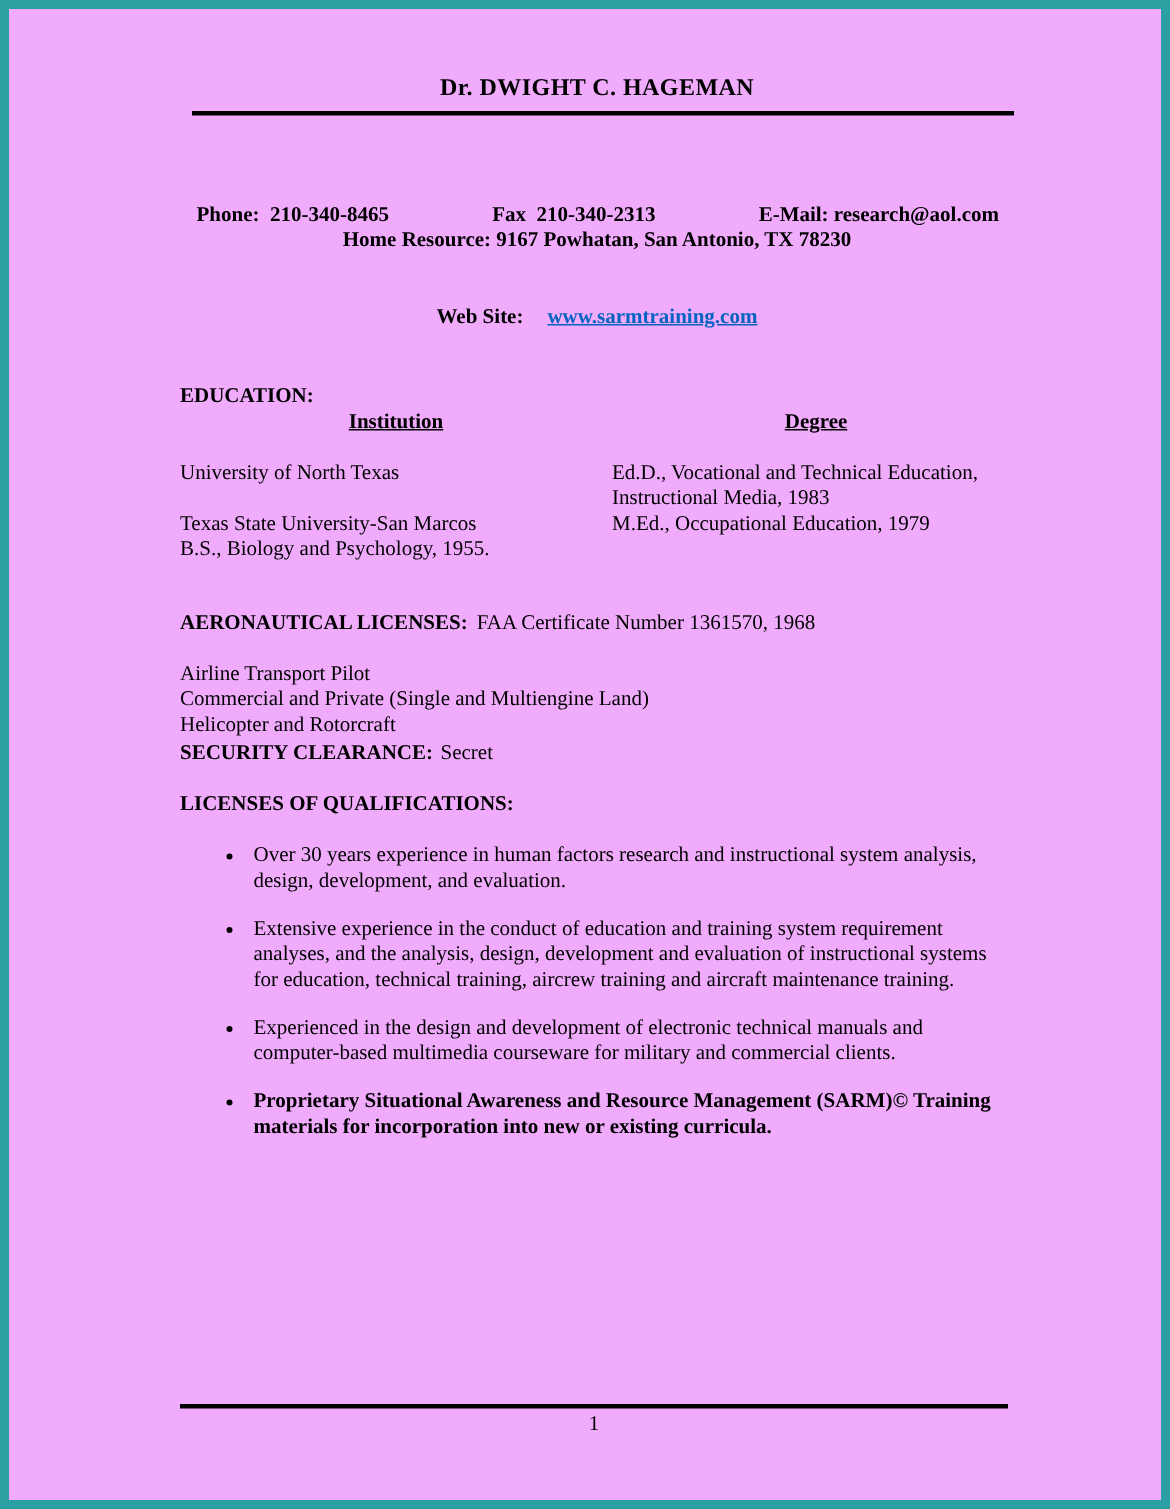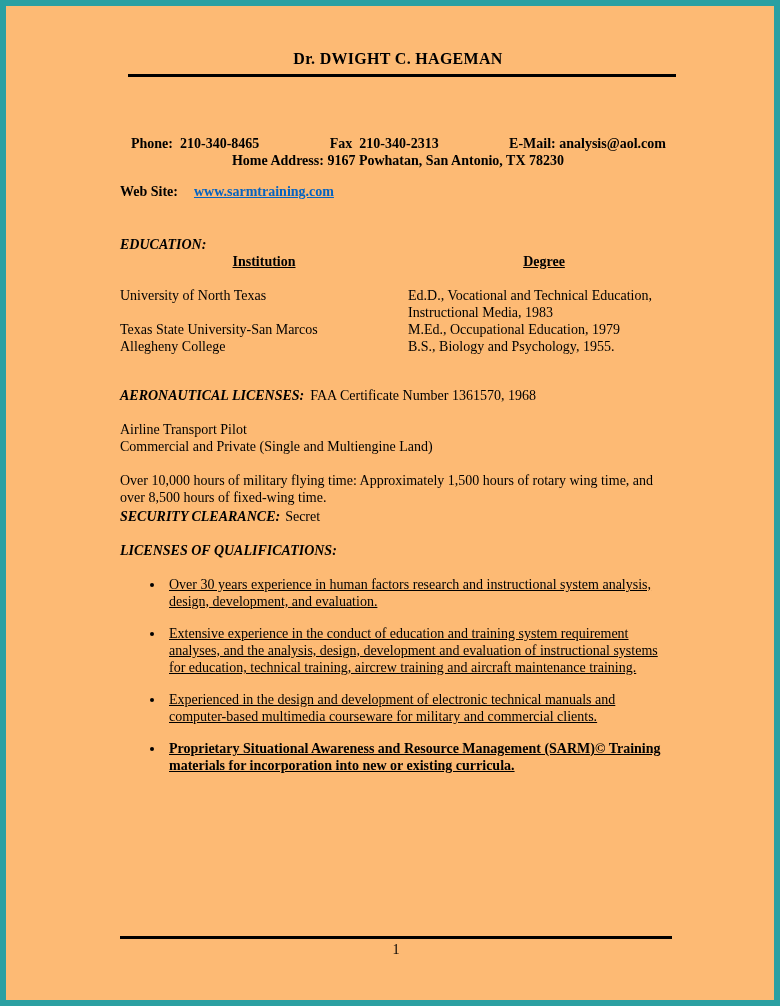--- a/index.html
+++ b/index.html
@@ -11,21 +11,21 @@
   html, body { background: #ffffff; }
   body {
     font-family: "Liberation Serif", "DejaVu Serif", serif;
     color: #000;
   }
   .page {
     position: relative;
     width: 780px;
     height: 1006px;
     border: 6px solid var(--border-teal);
-    background: #fdba74;
+    background: #f0abfc;
     overflow: hidden;
   }
   .content {
     margin-left: 114px;
     margin-right: 98px;
     font-size: 14px;
     line-height: 17px;
   }
   .page-title {
     margin-top: 44px;
@@ -46,30 +46,30 @@
     justify-content: space-between;
     padding: 0 10px 0 11px;
     font-weight: bold;
     gap: 32px;
   }
   .contact-line2 {
     text-align: center;
     font-weight: bold;
   }
   .web-line {
-    margin-top: 14px;
-    text-align: left;
+    margin-top: 34px;
+    text-align: center;
   }
   .web-label { font-weight: bold; margin-right: 16px; }
   .web-link {
     color: var(--link-blue);
     font-weight: bold;
     text-decoration: underline;
   }
-  .section-heading { font-weight: bold; font-style: italic; }
+  .section-heading { font-weight: bold; }
   .edu-heading { margin-top: 36px; }
   .edu-head-row { display: flex; margin-top: 0; }
   .edu-row { display: flex; }
   .edu-rows { margin-top: 17px; }
   .edu-col-l { width: 288px; flex: 0 0 288px; }
   .edu-col-r { width: 272px; flex: 0 0 272px; }
   .edu-head-row .edu-col-l, .edu-head-row .edu-col-r { text-align: center; }
   .col-header { font-weight: bold; text-decoration: underline; }
   .lic-heading { margin-top: 32px; }
   .lic-rest { margin-left: 6px; font-weight: normal; }
@@ -79,21 +79,20 @@
   .sec-value { margin-left: 5px; font-weight: normal; }
   .sum-heading { margin-top: 17px; }
   .bullets {
     margin-top: 17px;
     padding-left: 45px;
     list-style: disc outside;
   }
   .bullets li {
     margin-bottom: 15px;
     padding-left: 4px;
-    text-decoration: underline;
   }
   .bullets li.bold { font-weight: bold; }
   .footer {
     position: absolute;
     left: 114px;
     right: 102px;
     bottom: 42px;
     font-size: 14px;
   }
   .footer-rule { height: 3px; background: var(--rule-black); }
@@ -109,26 +108,26 @@
     <div class="title-rule"></div>
 
     <div class="contact-line1">
       <span>
         <span>Phone:</span>&nbsp;&nbsp;<span>210-340-8465</span>
       </span>
       <span>
         <span>Fax</span>&nbsp;&nbsp;<span>210-340-2313</span>
       </span>
       <span>
-        <span>E-Mail:</span>&nbsp;<span>analysis@aol.com</span>
+        <span>E-Mail:</span>&nbsp;<span>research@aol.com</span>
       </span>
     </div>
 
     <div class="contact-line2">
-      <span>Home Address:</span>
+      <span>Home Resource:</span>
       <span>9167 Powhatan, San Antonio, TX 78230</span>
     </div>
 
     <div class="web-line">
       <span class="web-label">Web Site:</span><a class="web-link" href="www.sarmtraining.com">www.sarmtraining.com</a>
     </div>
 
     <div class="section-heading edu-heading">EDUCATION:</div>
 
     <div class="edu-head-row">
@@ -143,35 +142,34 @@
     <div class="edu-rows">
       <div class="edu-row">
         <div class="edu-col-l">University of North Texas</div>
         <div class="edu-col-r">Ed.D., Vocational and Technical Education, Instructional Media, 1983</div>
       </div>
       <div class="edu-row">
         <div class="edu-col-l">Texas State University-San Marcos</div>
         <div class="edu-col-r">M.Ed., Occupational Education, 1979</div>
       </div>
       <div class="edu-row">
-        <div class="edu-col-l">Allegheny College</div>
         <div class="edu-col-r">B.S., Biology and Psychology, 1955.</div>
       </div>
     </div>
 
     <div class="lic-heading">
       <span class="section-heading">AERONAUTICAL LICENSES:</span><span class="lic-rest">FAA Certificate Number 1361570, 1968</span>
     </div>
 
     <div class="lic-list">
       <div>Airline Transport Pilot</div>
       <div>Commercial and Private (Single and Multiengine Land)</div>
+      <div>Helicopter and Rotorcraft</div>
     </div>
 
-    <div class="para">Over 10,000 hours of military flying time: Approximately 1,500 hours of rotary wing time, and over 8,500 hours of fixed-wing time.</div>
 
     <div class="sec-line">
       <span class="section-heading">SECURITY CLEARANCE:</span><span class="sec-value">Secret</span>
     </div>
 
     <div class="section-heading sum-heading">LICENSES OF QUALIFICATIONS:</div>
 
     <ul class="bullets">
       <li>Over 30 years experience in human factors research and instructional system analysis, design, development, and evaluation.</li>
       <li>Extensive experience in the conduct of education and training system requirement analyses, and the analysis, design, development and evaluation of instructional systems for education, technical training, aircrew training and aircraft maintenance training.</li>

